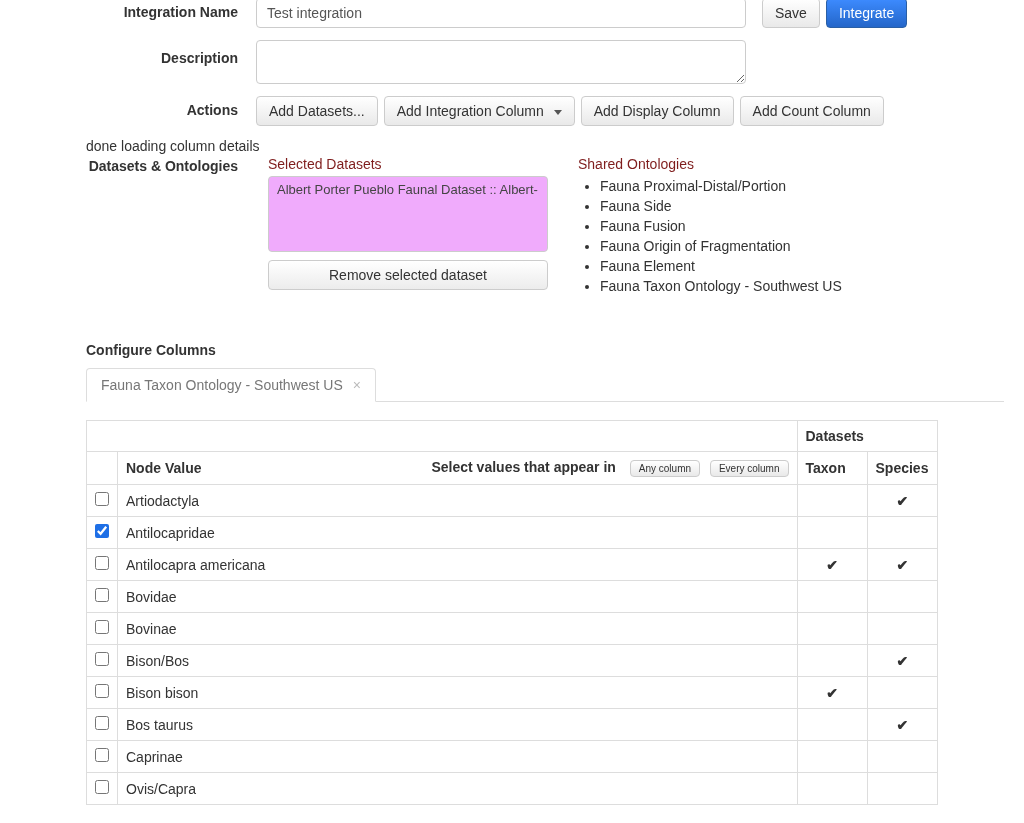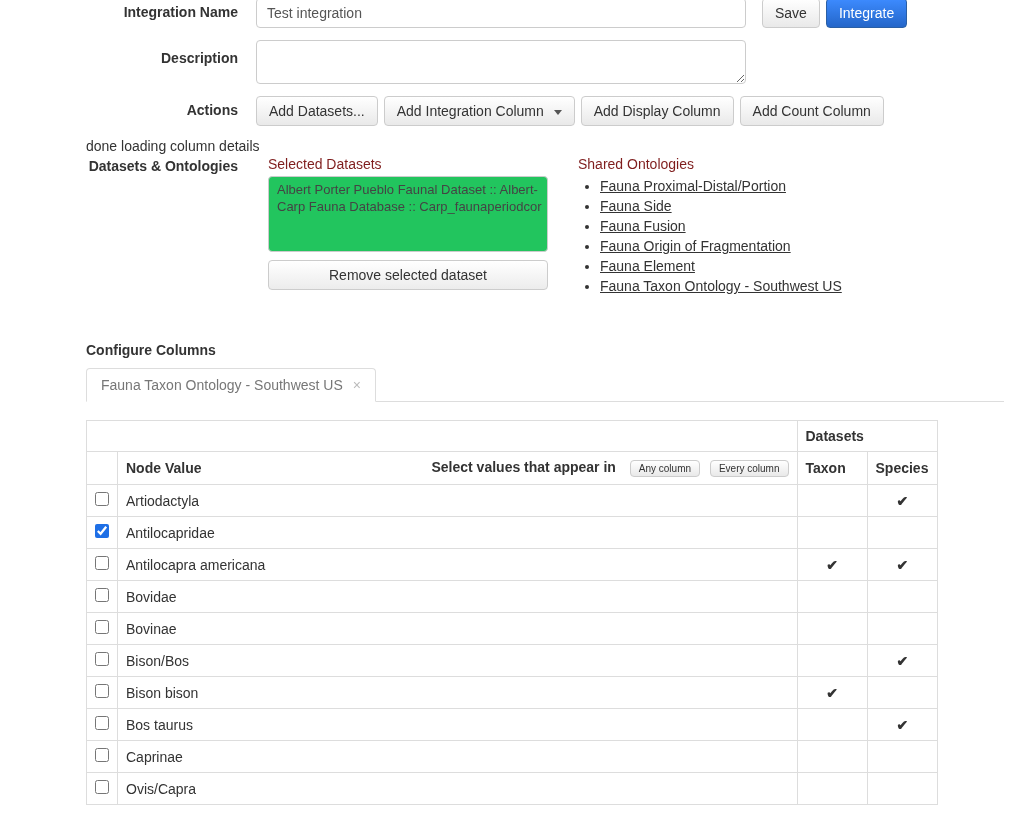--- a/index.html
+++ b/index.html
@@ -75,29 +75,29 @@
     width:236px; text-align:right; font-weight:700; padding-right:18px; padding-top:2px;
   }
 
   .datasets-row { display:flex; align-items:flex-start; }
   .selected-datasets-header, .shared-header {
     font-size:14px; color:#7f1d1d; margin-bottom:4px;
   }
   .select-multi {
     width:280px; height:76px; border:1px solid #ccc; border-radius:4px;
     padding:4px 6px; overflow:hidden; color:#444; font-size:13px;
-    background:#22c55e;
+    background:#f0abfc;
   }
   .select-multi .opt { white-space:nowrap; padding:1px 2px; cursor:default;}
   .remove-btn {
     margin-top:8px; width:280px; text-align:center;
     background:linear-gradient(#fff,#ececec); border:1px solid #ccc;
     border-radius:4px; padding:6px 0; font-size:14px; cursor:pointer;
   }
-  ul.ontologies { list-style: disc; padding-left: 22px; margin-top:2px;text-decoration:underline;}
+  ul.ontologies { list-style: disc; padding-left: 22px; margin-top:2px;}
   ul.ontologies li { padding:2px 0; color:#333; }
 
   .section-title { font-weight:700; margin:46px 0 10px 66px; }
 
   .tabs { margin-left:66px; border-bottom:1px solid #ddd; display:flex; }
   .tab {
     border:1px solid #ddd; border-bottom:1px solid #fff;
     border-radius:4px 4px 0 0; padding:8px 14px; color:#777;
     margin-bottom:-1px; background:#fff;
     display:flex; align-items:center; gap:10px;
@@ -172,21 +172,20 @@
 
 <div class="status-text">done loading column details</div>
 
 <div class="two-col-labels">
   <div class="left-label">Datasets &amp; Ontologies</div>
   <div class="datasets-row">
     <div style="margin-right:30px;">
       <div class="selected-datasets-header">Selected Datasets</div>
       <div class="select-multi">
         <div class="opt">Albert Porter Pueblo Faunal Dataset :: Albert-</div>
-        <div class="opt">Carp Fauna Database :: Carp_faunaperiodcor</div>
       </div>
       <div class="remove-btn">Remove selected dataset</div>
     </div>
     <div>
       <div class="shared-header">Shared Ontologies</div>
       <ul class="ontologies">
         <li>Fauna Proximal-Distal/Portion</li>
         <li>Fauna Side</li>
         <li>Fauna Fusion</li>
         <li>Fauna Origin of Fragmentation</li>

